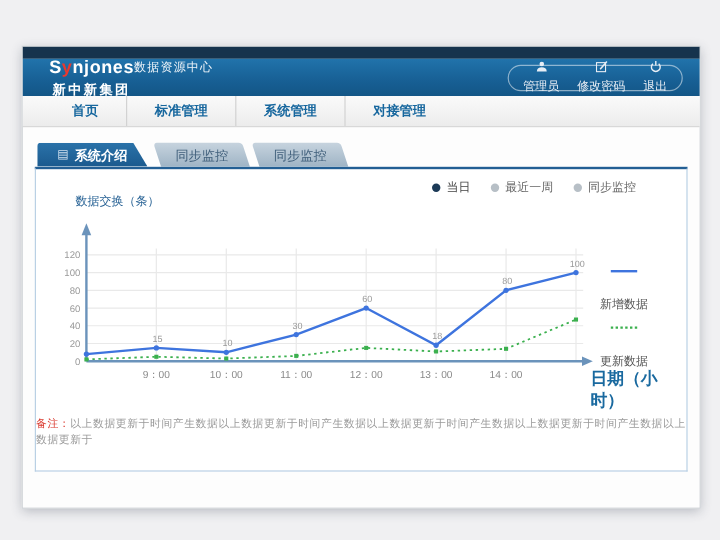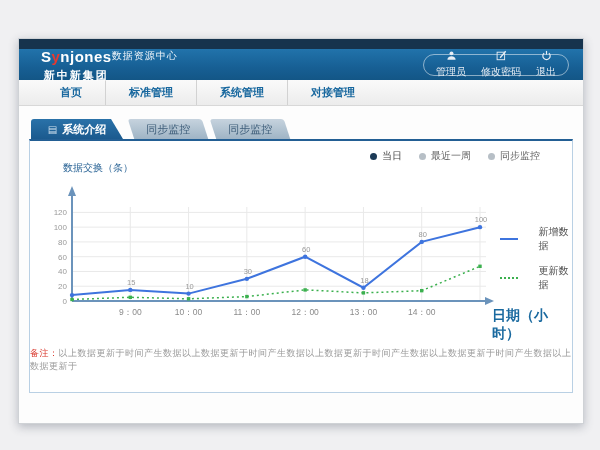--- a/index.html
+++ b/index.html
@@ -37,31 +37,31 @@
   .tab.active{background:linear-gradient(180deg,#2a72a9,#1b5a8e);color:#fff;font-weight:bold;
     width:92px;clip-path:polygon(0 0,calc(100% - 12px) 0,100% 100%,0 100%);
     border-radius:3px 0 0 0;gap:5px;}
   .tab.active .tab-ic{font-size:10px;color:#cfe0ee;}
   .tab.inactive{background:linear-gradient(180deg,#c6d3de,#9fb4c5);color:#41607c;
     width:74px;margin-left:8px;transform:skewX(18deg);border-radius:3px 3px 0 0;}
   .tab.inactive .tab-label{transform:skewX(-18deg);display:block;}
   
   .panel{position:relative;height:251px;background:#fff;
     border:1px solid #b9d0e4;border-top:2px solid #235f94;}
-  .radios{position:absolute;top:8px;right:32px;margin:0;padding:0;list-style:none;
+  .radios{position:absolute;top:8px;right:42px;margin:0;padding:0;list-style:none;
     display:flex;gap:17px;align-items:flex-end;}
   .radio{display:flex;align-items:center;gap:5px;font-size:10px;color:#666;cursor:pointer;}
   .radio .dot{width:7px;height:7px;border-radius:50%;background:#b7bfc6;}
   .radio.selected .dot{background:#1c3a57;}
   .radio.selected{color:#444;}
   .ylabel{position:absolute;left:33px;top:20px;font-size:10px;font-weight:400;color:#2a6496;}
   .chart{position:absolute;left:12px;top:26px;}
   .xlabel{position:absolute;left:462px;top:166px;font-size:14px;font-weight:bold;color:#19699f;}
   .legend{position:absolute;left:470px;top:84px;display:flex;flex-direction:column;gap:11px;}
-  .legend-item{display:flex;align-items:center;gap:20px;font-size:10px;color:#555;cursor:pointer;}
+  .legend-item{display:flex;align-items:center;gap:20px;font-size:10px;color:#555;cursor:pointer;flex-direction:column;}
   .legend-item .sample{width:22px;height:0;border-top-width:2px;}
   .note{position:absolute;left:0;right:0;top:206px;
     font-size:9px;color:#9a9a9a;letter-spacing:.5px;}
   .note-prefix{color:#d9362b;}
 </style>
 </head>
 <body>
 
 <div class="window">
   <div class="top-strip"></div>

